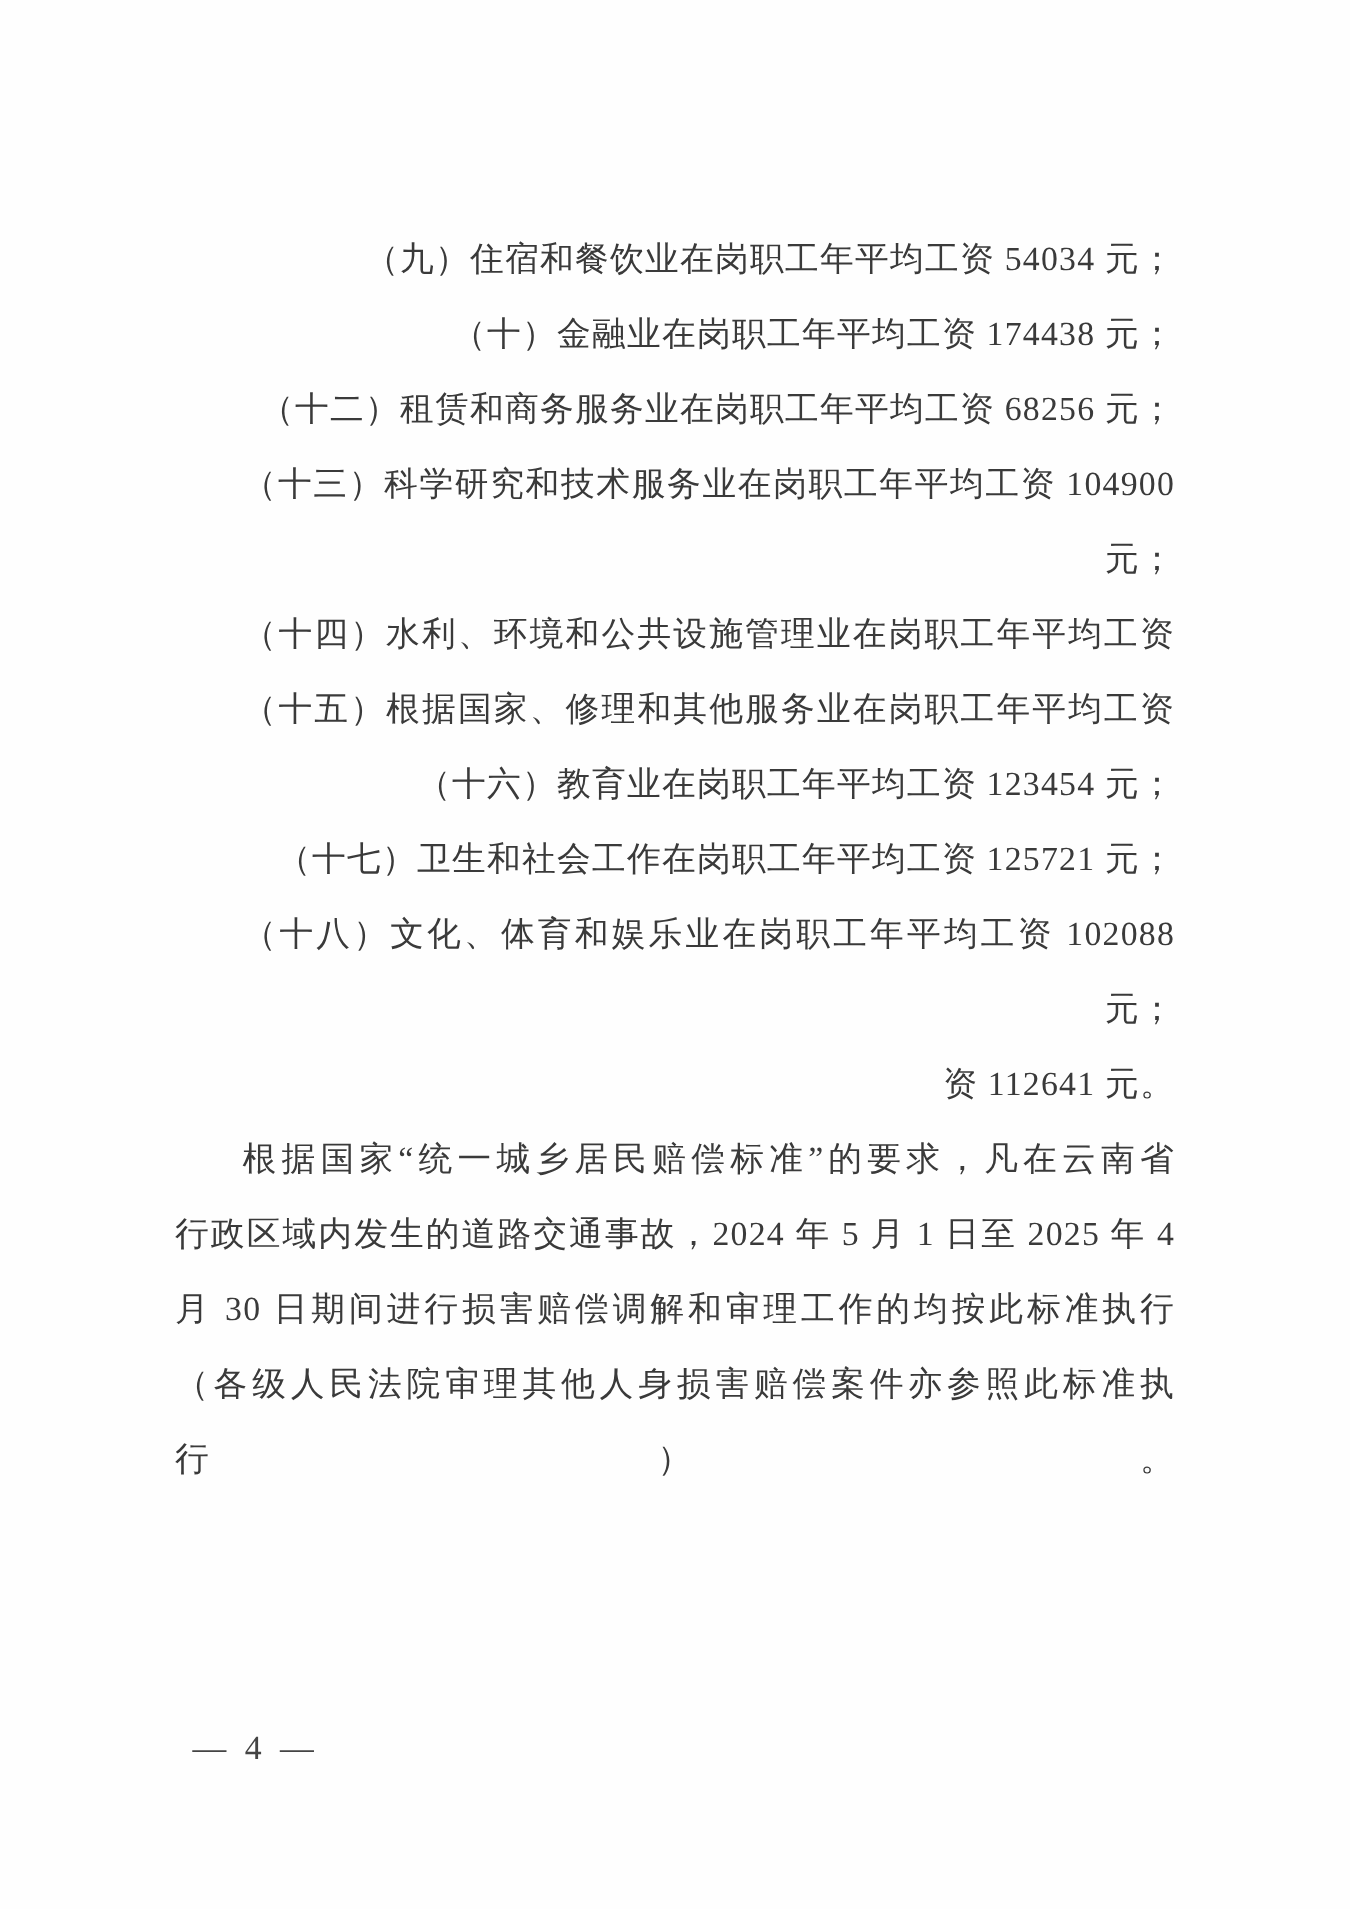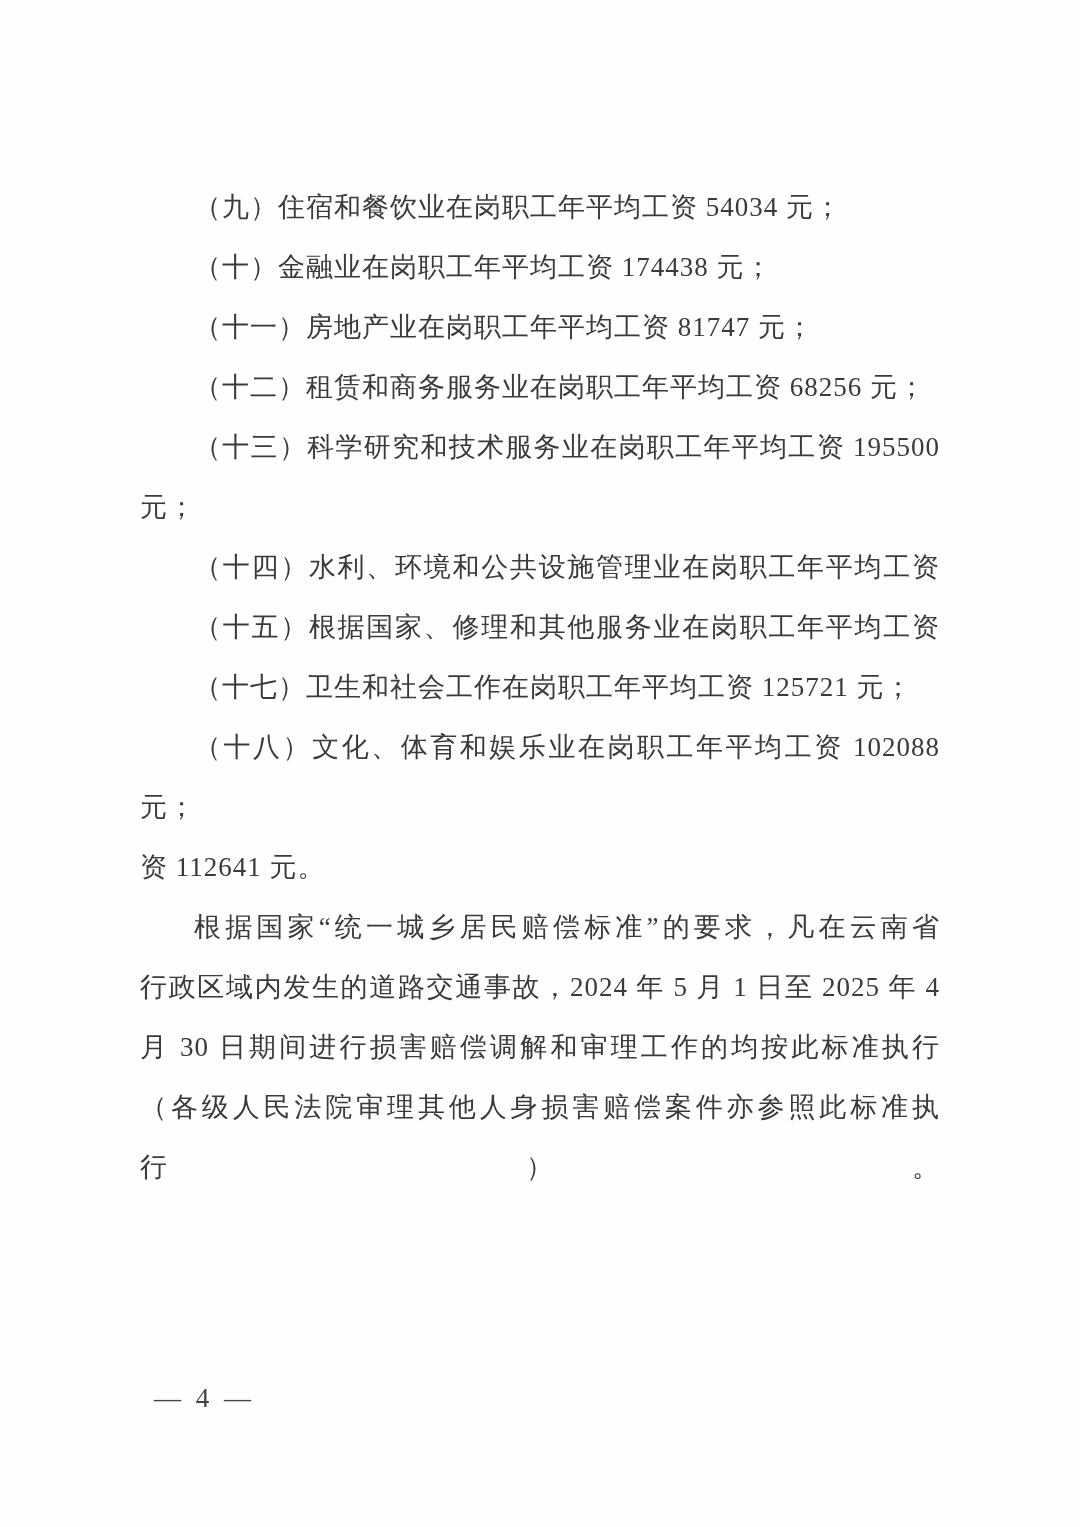--- a/index.html
+++ b/index.html
@@ -22,21 +22,21 @@
     left: 140px;
     top: 177px;
     width: 800px;
   }
   .line {
     height: 60px;
     line-height: 60px;
     font-size: 27px;
     letter-spacing: 1px;
     white-space: nowrap;
-    text-align: left;
+    text-align: right;
   }
   .line.indent {
     text-indent: 2em;
   }
   .line.jfy {
     white-space: normal;
     text-align: justify;
     text-align-last: justify;
     text-justify: inter-ideograph;
   }
@@ -52,26 +52,26 @@
     color: #444444;
   }
 </style>
 </head>
 <body>
 
 <div class="page">
   <div class="doc-body">
     <div class="line indent">（九）住宿和餐饮业在岗职工年平均工资 54034 元；</div>
     <div class="line indent">（十）金融业在岗职工年平均工资 174438 元；</div>
-    <div class="line indent">（十一）房地产业在岗职工年平均工资 81747 元；</div>
     <div class="line indent">（十二）租赁和商务服务业在岗职工年平均工资 68256 元；</div>
-    <div class="line indent jfy">（十三）科学研究和技术服务业在岗职工年平均工资 195500</div>
+    <div class="line indent jfy">（十三）科学研究和技术服务业在岗职工年平均工资 104900</div>
     <div class="line">元；</div>
     <div class="line indent jfy">（十四）水利、环境和公共设施管理业在岗职工年平均工资</div>
     <div class="line indent jfy">（十五）根据国家、修理和其他服务业在岗职工年平均工资</div>
+    <div class="line indent">（十六）教育业在岗职工年平均工资 123454 元；</div>
     <div class="line indent">（十七）卫生和社会工作在岗职工年平均工资 125721 元；</div>
     <div class="line indent jfy">（十八）文化、体育和娱乐业在岗职工年平均工资 102088</div>
     <div class="line">元；</div>
     <div class="line">资 112641 元。</div>
     <div class="line indent jfy">根据国家“统一城乡居民赔偿标准”的要求，凡在云南省</div>
     <div class="line jfy">行政区域内发生的道路交通事故，2024 年 5 月 1 日至 2025 年 4</div>
     <div class="line jfy">月 30 日期间进行损害赔偿调解和审理工作的均按此标准执行</div>
     <div class="line jfy">（各级人民法院审理其他人身损害赔偿案件亦参照此标准执行）。</div>
   </div>
   <div class="footer">— 4 —</div>

